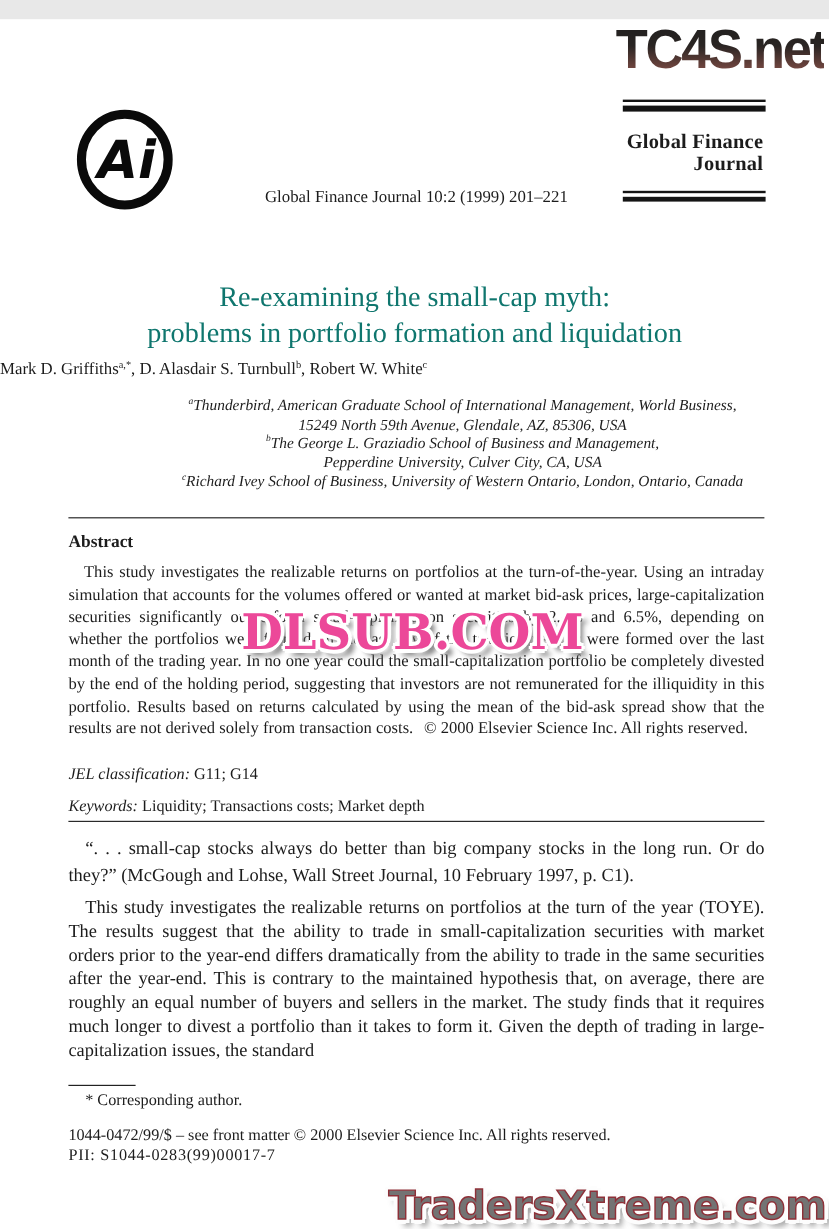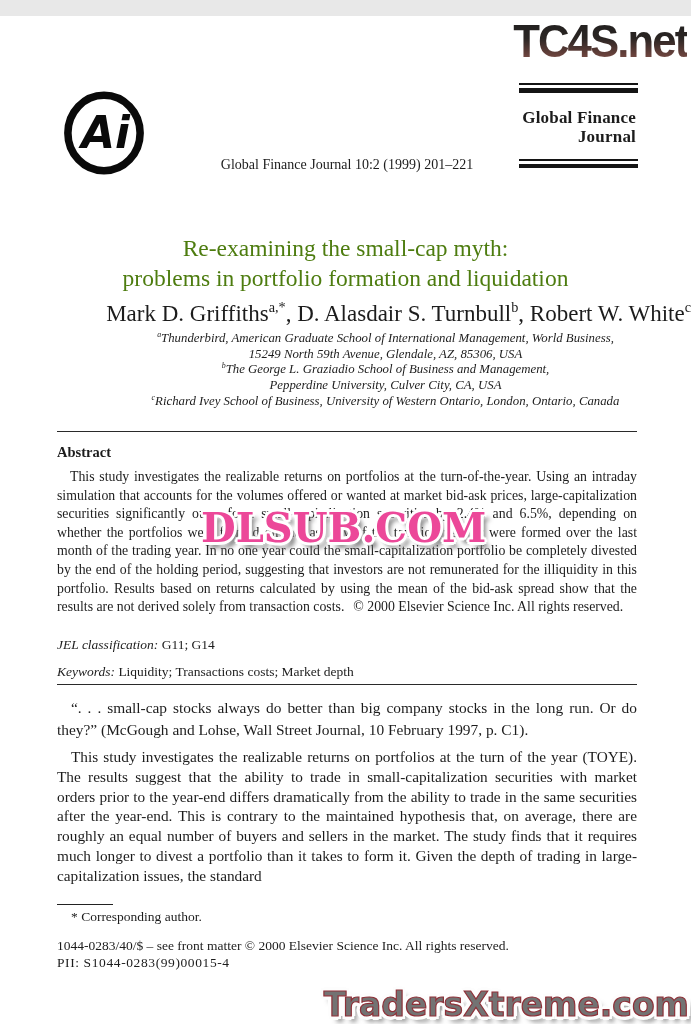--- a/index.html
+++ b/index.html
@@ -55,25 +55,25 @@
   }
   .bar-bottom { height:3px; border-top:2px solid #141414; border-bottom:4px solid #141414; }
   .citation {
     position:absolute; top:141px; left:57px; width:580px;
     text-align:center; font-size:14px;
   }
 
   
   .title {
     position:absolute; top:217px; left:0; width:691px;
-    text-align:center; font-size:23.5px; line-height:30px; color:#4d7c0f;
+    text-align:center; font-size:23.5px; line-height:30px; color:#0f766e;
   }
   .authors {
     position:absolute; top:285px; left:0; width:691px;
-    text-align:right; font-size:23px;
+    text-align:left; font-size:14px;
   }
   .affils {
     position:absolute; top:315px; left:0; width:691px;
     text-align:center; font-style:italic; font-size:12.8px; line-height:15.7px;padding-left:40px;
   }
 
   
   .rule { position:absolute; left:57px; width:580px; border-top:1.5px solid #2a2a2a; }
   .rule1 { top:415px; }
   .rule2 { top:668px; }
@@ -165,19 +165,19 @@
     <span>Liquidity; Transactions costs; Market depth</span>
   </div>
   <div class="rule rule2"></div>
 
   <p class="quote"><span>“. . . small-cap stocks always do better than big company stocks in the long run. Or do they?” (McGough and Lohse, </span><span class="wsj">Wall Street Journal</span><span>, 10 February 1997, p. C1).</span></p>
 
   <p class="bodytext">This study investigates the realizable returns on portfolios at the turn of the year (TOYE). The results suggest that the ability to trade in small-capitalization securities with market orders prior to the year-end differs dramatically from the ability to trade in the same securities after the year-end. This is contrary to the maintained hypothesis that, on average, there are roughly an equal number of buyers and sellers in the market. The study finds that it requires much longer to divest a portfolio than it takes to form it. Given the depth of trading in large-capitalization issues, the standard</p>
 
   <div class="fn-rule"></div>
   <div class="fn-corresponding">* Corresponding author.</div>
-  <div class="fn-issn">1044-0283/40/$ – see front matter © 2000 Elsevier Science Inc. All rights reserved.</div>
-  <div class="fn-pii">PII: S1044-0283(99)00015-4</div>
+  <div class="fn-issn">1044-0472/99/$ – see front matter © 2000 Elsevier Science Inc. All rights reserved.</div>
+  <div class="fn-pii">PII: S1044-0283(99)00017-7</div>
 
   <div class="wm-mid">DLSUB.COM</div>
   <div class="wm-bottom">TradersXtreme.com</div>
 
 </div>
 
 </body></html>

